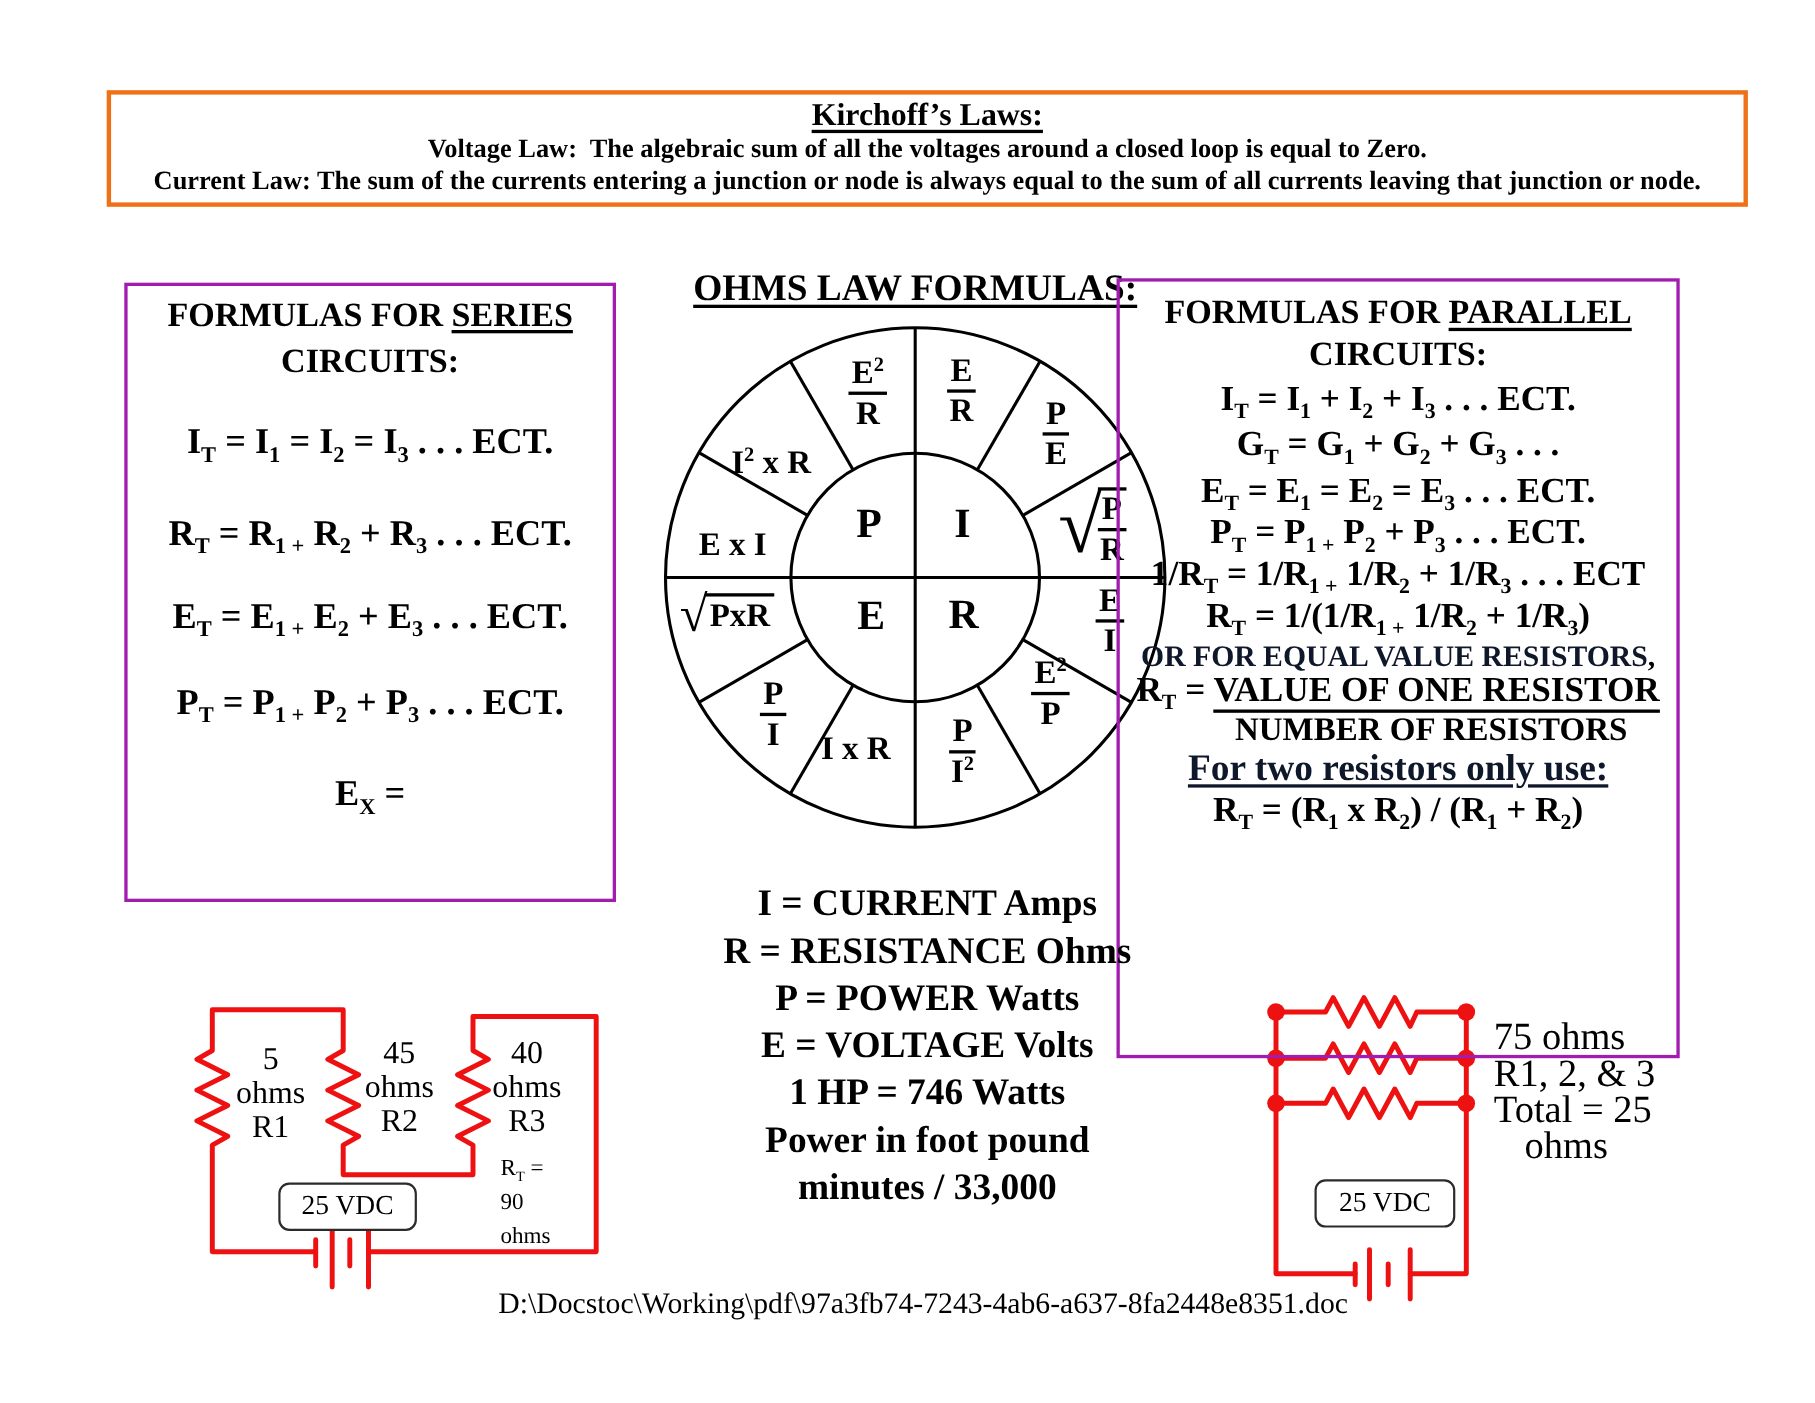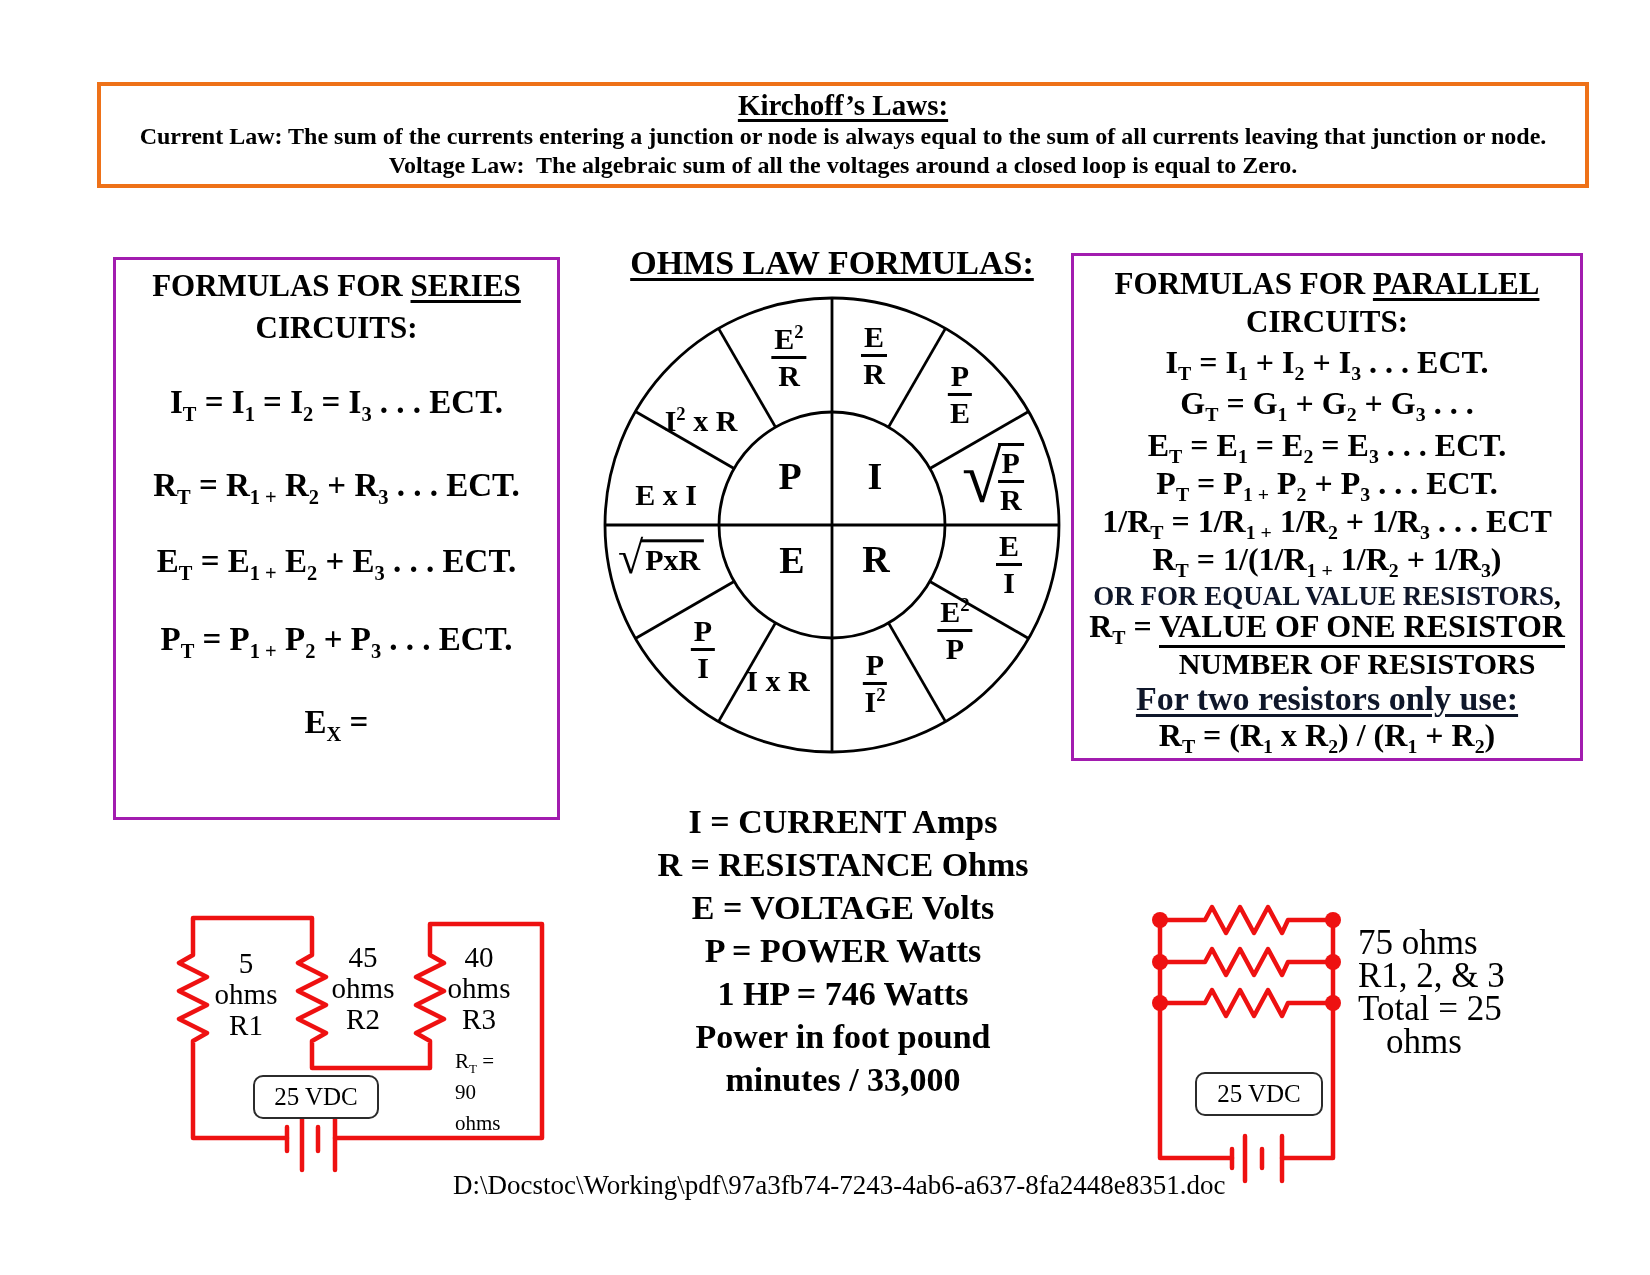--- a/index.html
+++ b/index.html
@@ -14,21 +14,21 @@
 
   
   #kbox{left:97px;top:82px;width:1492px;height:106px;border:4px solid #ee7118;box-sizing:border-box;
         text-align:center;z-index:2;}
   #kbox .ktitle{font-size:29px;font-weight:bold;margin-top:3px;}
   #kbox .law{font-size:24px;font-weight:bold;line-height:29px;white-space:pre;}
 
   
   .bluebox{border:3px solid #a21caf;box-sizing:border-box;z-index:2;background:transparent;padding-left:21px;}
   #seriesbox{left:113px;top:257px;width:447px;height:563px;}
-  #parbox{left:1071px;top:253px;width:512px;height:508px;}
+  #parbox{left:1015px;top:253px;width:512px;height:709px;}
   .fline{position:absolute;left:0;right:0;text-align:center;white-space:nowrap;font-weight:bold;}
   .box-title{font-size:31px;}
   #seriesbox .formula{font-size:33px;}
   #parbox .formula{font-size:32px;}
   .blue{color:#0f172a;}
   .u-thick{border-bottom:3px solid #000;padding-bottom:1px;margin-top:24px;}
 
   
   #ohms-title{left:577px;top:244px;width:510px;text-align:center;font-size:34px;font-weight:bold;z-index:2;}
   .wlabel{position:absolute;transform:translate(-50%,-50%);font-weight:bold;font-size:30px;
@@ -98,22 +98,22 @@
         <circle cx="1160" cy="962" r="8"></circle>
           <circle cx="1333" cy="962" r="8"></circle>
         <circle cx="1160" cy="1003" r="8"></circle>
           <circle cx="1333" cy="1003" r="8"></circle>
       </g>
     </g>
   </svg>
 
   <div id="kbox" class="abs">
     <div class="ktitle u">Kirchoff’s Laws:</div>
+    <div class="law">Voltage Law:  The algebraic sum of all the voltages around a closed loop is equal to Zero.</div>
     <div class="law">Current Law: The sum of the currents entering a junction or node is always equal to the sum of all currents leaving that junction or node.</div>
-    <div class="law">Voltage Law:  The algebraic sum of all the voltages around a closed loop is equal to Zero.</div>
   </div>
 
   <div id="seriesbox" class="abs bluebox">
     <div class="fline box-title" style="top:8px;"><span>FORMULAS FOR </span><span class="u">SERIES</span></div>
     <div class="fline box-title" style="top:50px;">CIRCUITS:</div>
     <div class="fline formula" style="top:124px;">I<sub>T</sub> = I<sub>1</sub> = I<sub>2</sub> = I<sub>3</sub> . . . ECT.</div>
     <div class="fline formula" style="top:207px;">R<sub>T</sub> = R<sub>1 +</sub> R<sub>2</sub> + R<sub>3</sub> . . . ECT.</div>
     <div class="fline formula" style="top:283px;">E<sub>T</sub> = E<sub>1 +</sub> E<sub>2</sub> + E<sub>3</sub> . . . ECT.</div>
     <div class="fline formula" style="top:361px;">P<sub>T</sub> = P<sub>1 +</sub> P<sub>2</sub> + P<sub>3</sub> . . . ECT.</div>
     <div class="fline formula" style="top:444px;">E<sub>X</sub> =</div>
@@ -185,22 +185,22 @@
     <div class="fline" style="top:325px;font-size:27px;"><span class="blue">OR FOR EQUAL VALUE RESISTORS</span><span>,</span></div>
     <div class="fline formula" style="top:352px;"><span>R<sub>T</sub> = </span><span class="u-thick">VALUE OF ONE RESISTOR</span></div>
     <div class="fline formula" style="top:391px;padding-left:60px;font-size:30px;">NUMBER OF RESISTORS</div>
     <div class="fline blue u" style="top:424px;font-size:34px;">For two resistors only use:</div>
     <div class="fline formula" style="top:461px;">R<sub>T</sub> = (R<sub>1</sub> x R<sub>2</sub>) / (R<sub>1</sub> + R<sub>2</sub>)</div>
   </div>
 
   <div id="legend" class="abs txt">
     <div class="lg">I = CURRENT Amps</div>
     <div class="lg">R = RESISTANCE Ohms</div>
+    <div class="lg">P = POWER Watts</div>
     <div class="lg">E = VOLTAGE Volts</div>
-    <div class="lg">P = POWER Watts</div>
     <div class="lg">1 HP = 746 Watts</div>
     <div class="lg">Power in foot pound</div>
     <div class="lg">minutes / 33,000</div>
   </div>
 
   <div class="rlabel" style="left:186px;top:948px;width:120px;">
     <div>5</div>
       <div>ohms</div>
       <div>R1</div>
   </div>

